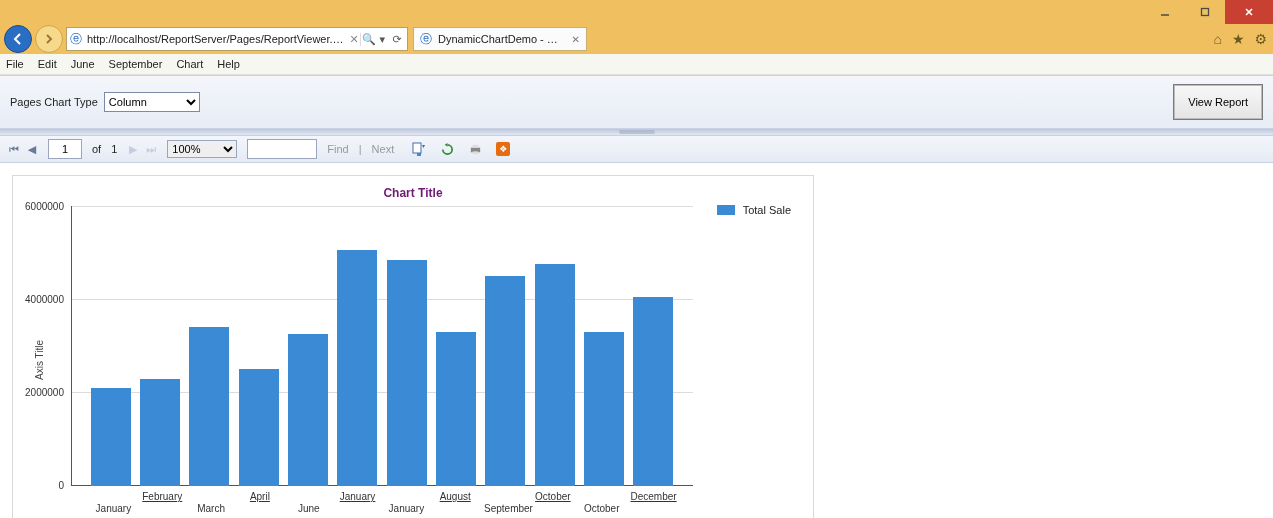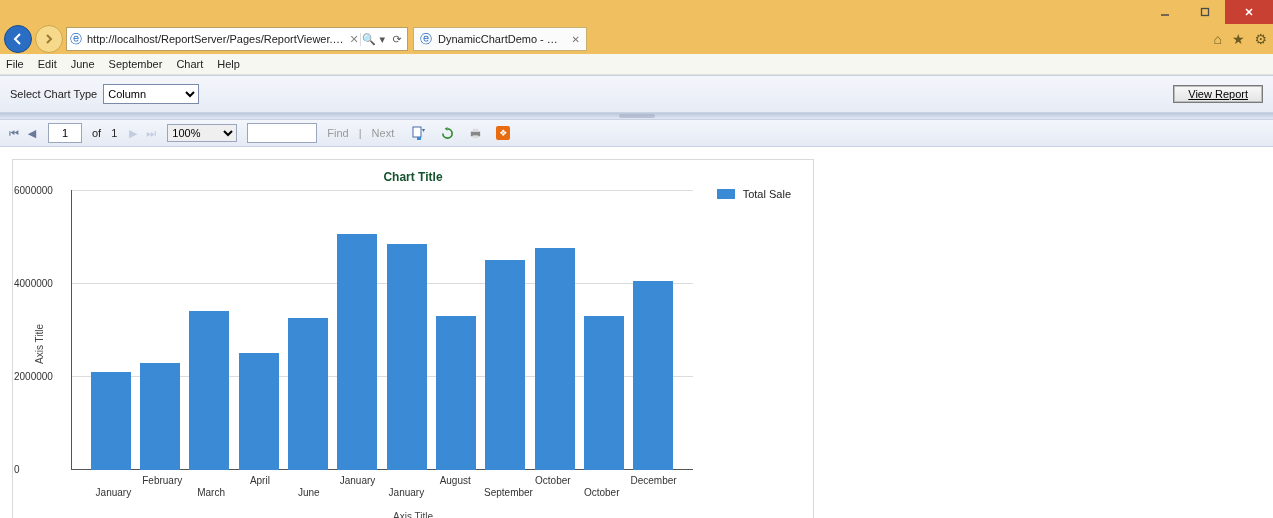--- a/index.html
+++ b/index.html
@@ -88,23 +88,23 @@
     border-top: 1px solid #c9d2e2;
     border-bottom: 1px solid #c9d2e2;
   }
   .parambar .left { display: flex; align-items: center; gap: 6px; }
   .parambar label { font-size: 11px; }
   .parambar select {
     font-size: 11px; height: 20px; width: 96px;
     border: 1px solid #7a8aa8; background: #fff;
   }
   .viewreport-btn {
-    height: 18px; padding: 0 14px; font-size: 11px;
+    height: 36px; padding: 0 14px; font-size: 11px;
     background: linear-gradient(#f8f8f8, #e4e4e4);
-    border: 1px solid #7a7a7a; box-shadow: 0 0 0 1px #bcbcbc inset; text-decoration: underline;
+    border: 1px solid #7a7a7a; box-shadow: 0 0 0 1px #bcbcbc inset;
   }
 
   .thindivider {
     height: 6px;
     background: linear-gradient(#bcc7db, #e2e8f3);
     border-bottom: 1px solid #c9d2e2;
     position: relative;
   }
   .thindivider .grip {
     position: absolute; left: 50%; top: 1px; transform: translateX(-50%);
@@ -141,21 +141,21 @@
   .printicon svg { width: 13px; height: 13px; }
   .rssicon { background: #e86b10; color: #fff; width: 13px; height: 13px; border-radius: 2px; font-size: 9px; line-height: 13px; text-align: center;}
 
   
   .chartcard {
     margin: 12px; width: 800px; height: 368px;
     border: 1px solid #d9d9d9; position: relative;
     background: #fff;
   }
   .chart-title {
-    text-align: center; font-weight: 700; font-size: 12px; color: #14532d;
+    text-align: center; font-weight: 700; font-size: 12px; color: #701a75;
     padding-top: 10px;
   }
   .legend {
     position: absolute; top: 28px; right: 22px;
     display: flex; align-items: center; gap: 8px; font-size: 11px;
   }
   .legend .swatch { width: 18px; height: 10px; background: #3a8ad6; }
   .yaxistitle {
     position: absolute; left: 6px; top: 50%; transform: translateY(-50%) rotate(-90deg);
     transform-origin: center; font-size: 10px; color: #444; white-space: nowrap;
@@ -165,40 +165,40 @@
   }
   .plot {
     position: absolute; inset: 0;
     border-left: 1px solid #555; border-bottom: 1px solid #555;
   }
   .gridline {
     position: absolute; left: 0; right: 0; height: 0;
     border-top: 1px solid #dcdcdc;
   }
   .ytick {
-    position: absolute; left: -58px; width: 50px; 
+    position: absolute; left: -58px; width: 50px; text-align: right;
     font-size: 10px; color: #333; transform: translateY(-50%);
   }
   .bars {
     position: absolute; left: 0; right: 0; bottom: 0; top: 0;
     display: flex; align-items: flex-end; justify-content: space-around;
     gap: 6px; padding: 0 18px;
   }
   .bar {
     flex: 1; background: #3a8ad6; max-width: 40px;
   }
   .xticks {
     position: absolute; left: 0; right: 0; bottom: -28px; top: auto;
     display: flex; justify-content: space-around; padding: 0 18px;
   }
   .xtick {
     flex: 1; max-width: 40px; font-size: 10px; color: #333;
     text-align: center; position: relative;
   }
-  .xtick.up   { transform: translateY(-12px); }
+  .xtick.up   { transform: translateY(-12px); text-decoration: underline; }
   .xtick.down { transform: translateY(0px); }
   .xaxistitle {
     position: absolute; left: 0; right: 0; bottom: 6px;
     text-align: center; font-size: 10px; color: #444;
   }
 </style>
 </head>
 <body>
 
 <div class="titlebar">
@@ -259,21 +259,21 @@
   <span>June</span>
   <span>September</span>
   <span>Chart</span>
   <span>Help</span>
 </div>
 
 <div class="reportpage">
 
   <div class="parambar">
     <div class="left">
-      <label>Select Chart Type</label>
+      <label>Pages Chart Type</label>
       <select>
         <option>Column</option>
       </select>
     </div>
     <button class="viewreport-btn">View Report</button>
   </div>
 
   <div class="thindivider">
       <div class="grip"></div>
     </div>

